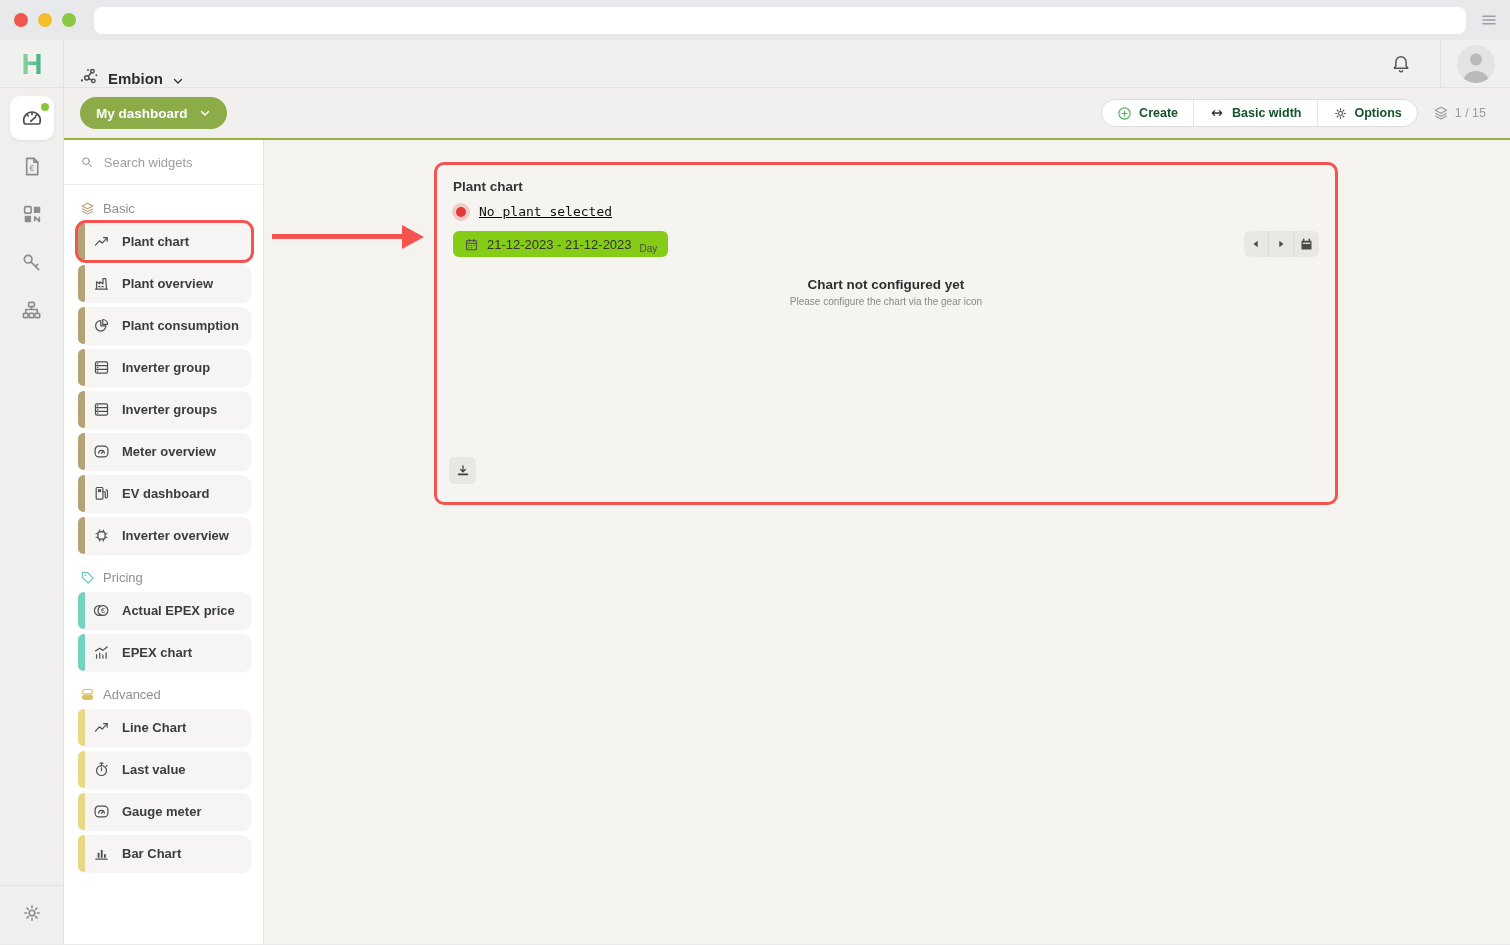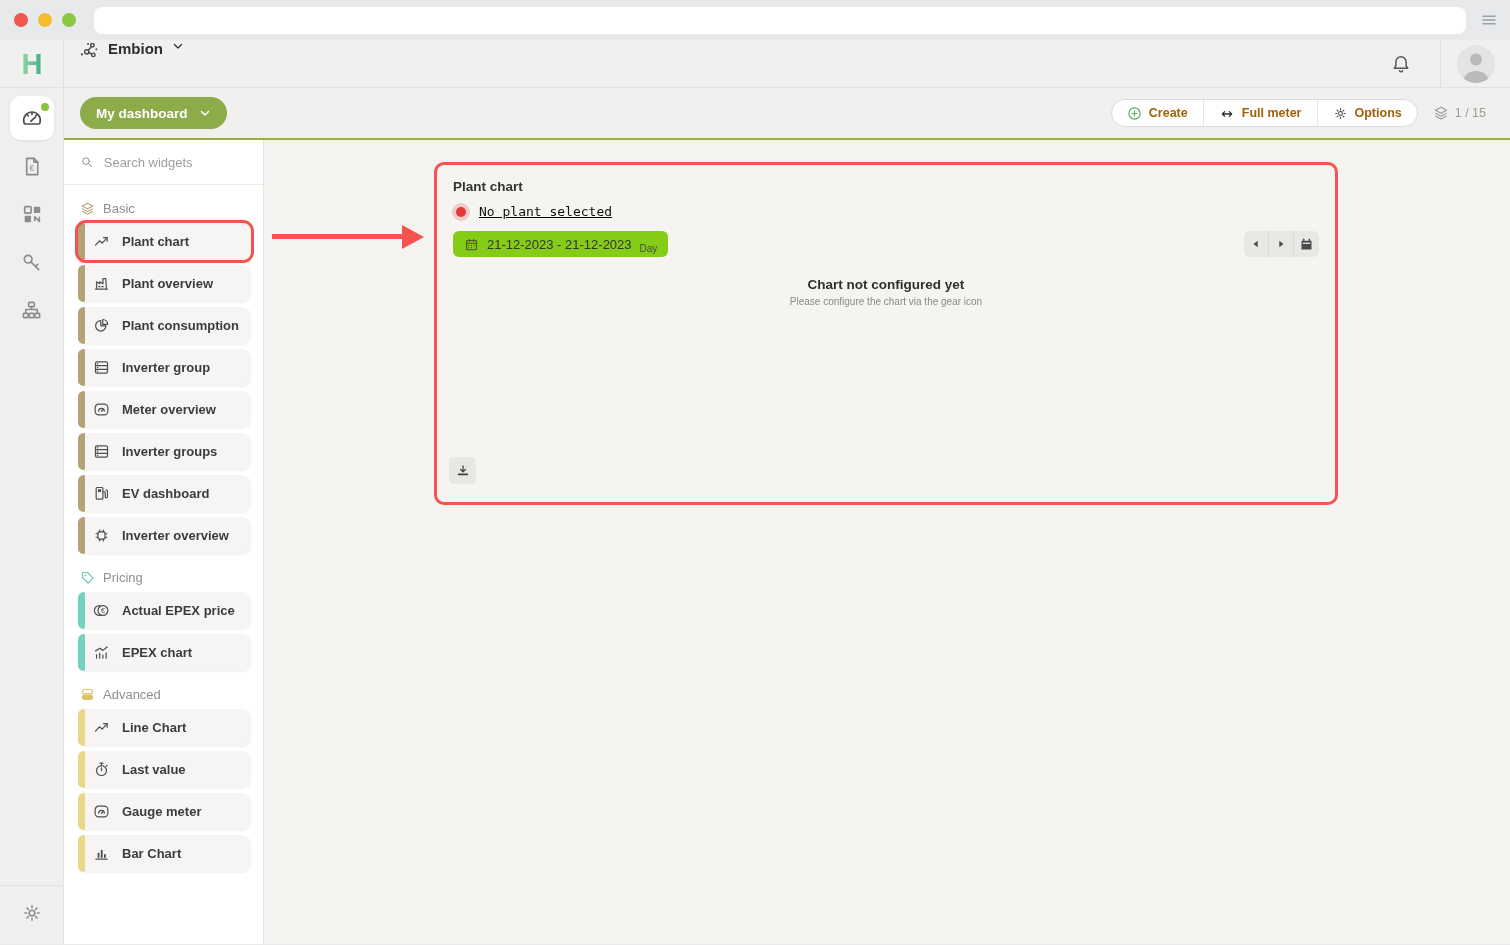--- a/index.html
+++ b/index.html
@@ -11,41 +11,41 @@
   .chrome { height:40px; background:#e7e9eb; display:flex; align-items:center; padding:0 12px 0 14px; }
   .lights { display:flex; gap:10px; margin-right:18px; }
   .light { width:14px; height:14px; border-radius:50%; }
   .light.red{ background:#f0564e; } .light.yellow{ background:#f3bd2e; } .light.green{ background:#8bc740; }
   .urlbar { flex:1; height:27px; background:#fff; border-radius:8px; border:none; outline:none; padding:0 12px; font-size:13px; color:#333; }
   .menu-btn { margin-left:14px; }
 
   
   .navbar { height:48px; background:#f0f0ee; border-bottom:1px solid #e2e2e0; display:flex; align-items:stretch; }
   .logo-cell { width:64px; border-right:1px solid #e2e2e0; display:flex; align-items:center; justify-content:center; }
-  .org-menu { display:flex; align-items:flex-start; gap:9px; padding:0 14px; cursor:pointer; }
+  .org-menu { display:flex; align-items:flex-end; gap:9px; padding:0 14px; cursor:pointer; }
   .org-label { font-size:15px; font-weight:700; color:#2e2e2e; }
   .nav-spacer { flex:1; }
   .bell-wrap { display:flex; align-items:center; margin-right:28px; }
   .avatar-cell { width:70px; border-left:1px solid #e2e2e0; display:flex; align-items:center; justify-content:center; }
   .avatar { width:38px; height:38px; border-radius:50%; background:#e4e4e2; overflow:hidden; display:flex; align-items:flex-end; justify-content:center; }
 
   
   .app { display:flex; height:856px; }
   .rail { width:64px; background:#f0efed; border-right:1px solid #e2e2e0; display:flex; flex-direction:column; align-items:center; padding-top:8px; }
   .rail-item { width:44px; height:44px; border-radius:10px; display:flex; align-items:center; justify-content:center; position:relative; margin-bottom:4px; cursor:pointer; }
   .rail-item.active { background:#fff; box-shadow:0 1px 3px rgba(0,0,0,.07); }
   .active-dot { position:absolute; top:7px; right:5px; width:8px; height:8px; border-radius:50%; background:#8bc540; }
   .rail-bottom { margin-top:auto; width:100%; border-top:1px solid #e2e2e0; display:flex; justify-content:center; padding:16px 0 20px; }
 
   .content { flex:1; display:flex; flex-direction:column; }
   .page-header { height:52px; background:#f1f0ee; border-bottom:2px solid #93b13c; display:flex; align-items:center; padding:0 16px; }
   .dash-btn { background:#8cab49; color:#fff; font-weight:700; font-size:13.5px; border:none; border-radius:17px; padding:0 16px; height:32px; display:flex; align-items:center; gap:11px; cursor:pointer; font-family:inherit; }
   .header-right { margin-left:auto; display:flex; align-items:center; gap:15px; }
   .action-group { display:flex; background:#fff; border:1px solid #dcdcda; border-radius:15px; overflow:hidden; }
-  .action-btn { display:flex; align-items:flex-start; gap:7px; padding:6px 15px; height:26px; font-size:12.5px; font-weight:700; color:#a16207; background:transparent; border:none; border-left:1px solid #e6e6e4; cursor:pointer; font-family:inherit; }
+  .action-btn { display:flex; align-items:center; gap:7px; padding:0 15px; height:26px; font-size:12.5px; font-weight:700; color:#14532d; background:transparent; border:none; border-left:1px solid #e6e6e4; cursor:pointer; font-family:inherit; }
   .action-btn:first-child { border-left:none; }
   .counter { display:flex; align-items:center; gap:6px; color:#9b9b99; font-size:12.5px; font-weight:400; margin-right:8px; }
 
   .page-body { flex:1; display:flex; min-height:0; }
 
   
   .widget-panel { width:200px; background:#fff; border-right:1px solid #e4e4e2; }
   .search-row { height:45px; border-bottom:1px solid #ececea; display:flex; align-items:center; padding:0 16px; gap:10px; }
   .search-input { border:none; outline:none; background:transparent; font-size:13px; color:#333; width:100%; font-family:inherit; }
   .search-input::placeholder { color:#9e9e9e; }
@@ -213,21 +213,21 @@
             <svg width="15" height="15" viewBox="0 0 24 24">
               <circle cx="12" cy="12" r="9" stroke="#53b158" stroke-width="1.8" fill="none"></circle>
               <path d="M12 8v8M8 12h8" stroke="#53b158" stroke-width="1.8" stroke-linecap="round"></path>
             </svg>
             <span>Create</span>
           </button>
           <button class="action-btn">
             <svg width="16" height="16" viewBox="0 0 24 24">
               <path d="M5 12h14M8.5 8.5L5 12l3.5 3.5M15.5 8.5L19 12l-3.5 3.5" stroke="#2f2f2f" stroke-width="1.9" fill="none" stroke-linecap="round" stroke-linejoin="round"></path>
             </svg>
-            <span>Full meter</span>
+            <span>Basic width</span>
           </button>
           <button class="action-btn">
             <svg class="ic" width="15" height="15" viewBox="0 0 24 24">
               <circle cx="12" cy="12" r="3.1"></circle>
               <path d="M12 4.2v2.1M12 17.7v2.1M4.2 12h2.1M17.7 12h2.1M6.5 6.5L8 8M16 16l1.5 1.5M17.5 6.5L16 8M8 16l-1.5 1.5"></path>
             </svg>
             <span>Options</span>
           </button>
         </div>
         <div class="counter">
@@ -291,35 +291,35 @@
             <rect x="3.5" y="4" width="17" height="16" rx="2"></rect>
             <path d="M3.5 9.3h17M3.5 14.6h17"></path>
             <path d="M6.5 6.7h.01M6.5 12h.01M6.5 17.3h.01" stroke-width="2.2"></path>
           </svg>
           <span class="wlabel">Inverter group</span>
         </div>
 
         <div class="witem">
           <span class="accent basic"></span>
           <svg class="ic" width="17" height="17" viewBox="0 0 24 24">
+            <rect x="3.5" y="4" width="17" height="16" rx="2"></rect>
+            <path d="M3.5 9.3h17M3.5 14.6h17"></path>
+            <path d="M6.5 6.7h.01M6.5 12h.01M6.5 17.3h.01" stroke-width="2.2"></path>
+          </svg>
+          <span class="wlabel">Inverter groups</span>
+        </div>
+
+        <div class="witem">
+          <span class="accent basic"></span>
+          <svg class="ic" width="17" height="17" viewBox="0 0 24 24">
             <rect x="3" y="4.5" width="18" height="15" rx="5"></rect>
             <path d="M8 14.5a4 4 0 0 1 8 0"></path>
               <path d="M12 14.5l2.3-2.6"></path>
           </svg>
           <span class="wlabel">Meter overview</span>
-        </div>
-
-        <div class="witem">
-          <span class="accent basic"></span>
-          <svg class="ic" width="17" height="17" viewBox="0 0 24 24">
-            <rect x="3.5" y="4" width="17" height="16" rx="2"></rect>
-            <path d="M3.5 9.3h17M3.5 14.6h17"></path>
-            <path d="M6.5 6.7h.01M6.5 12h.01M6.5 17.3h.01" stroke-width="2.2"></path>
-          </svg>
-          <span class="wlabel">Inverter groups</span>
         </div>
 
         <div class="witem">
           <span class="accent basic"></span>
           <svg class="ic" width="17" height="17" viewBox="0 0 24 24">
             <rect x="4.5" y="3.5" width="9.5" height="16.5" rx="1.3"></rect>
             <rect x="7" y="6" width="4.5" height="4" fill="#4f4f4f" stroke="none"></rect>
             <path d="M14 9.5h3.2v7.2a1.6 1.6 0 0 0 3.2 0V8.5l-2-2"></path>
           </svg>
           <span class="wlabel">EV dashboard</span>

